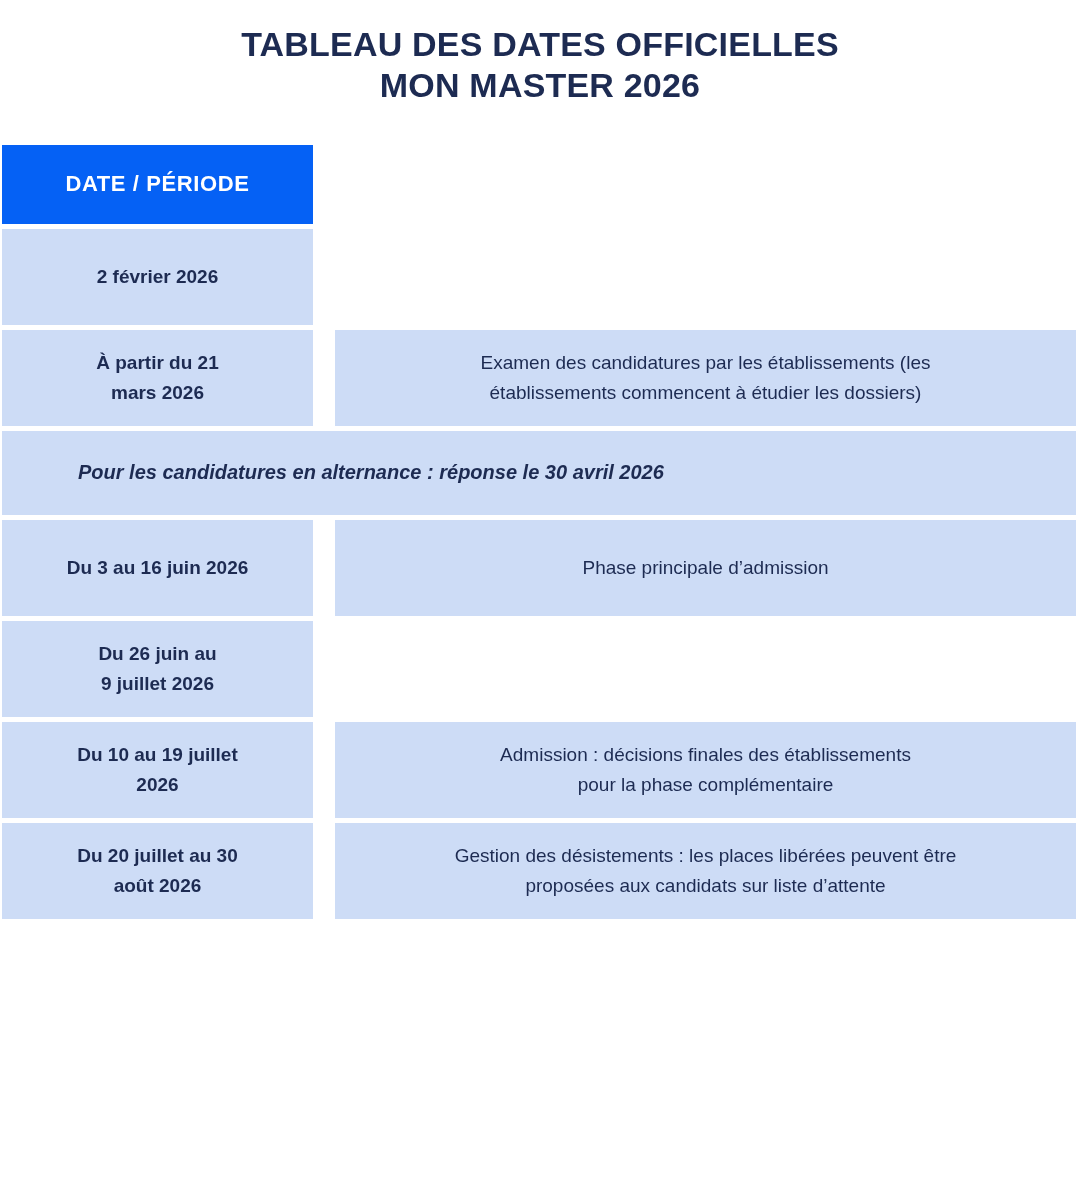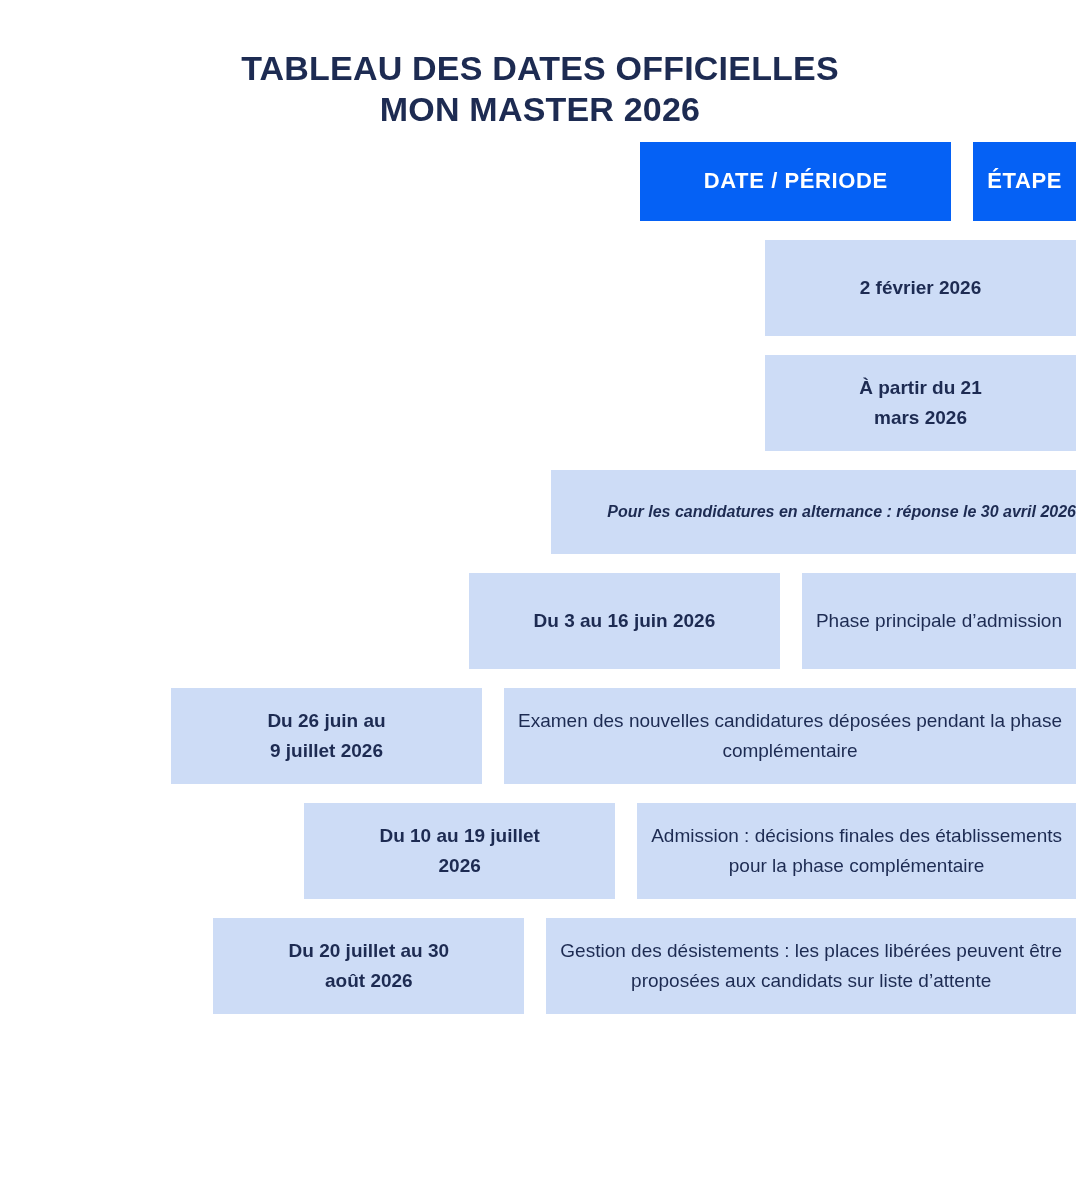--- a/index.html
+++ b/index.html
@@ -13,38 +13,37 @@
   body { font-family: "Liberation Sans", "DejaVu Sans", sans-serif; }
 
   .page {
     width: 1080px;
     height: 1180px;
     background: var(--white);
     overflow: hidden;
   }
 
   .title {
-    margin: 8px;
-    padding-top: 40px;
+    margin: 0;
+    padding-top: 24px;
     text-align: center;
     color: var(--navy);
     font-size: 34px;
     font-weight: 800;
     letter-spacing: 0.2px;
     line-height: 1.2;
   }
 
   .table {
-    margin-top: 12px;
+    margin-top: 39px;
     display: flex;
     flex-direction: column;
-    gap: 19px;
+    gap: 5px;
     padding-left: 2px;
     padding-right: 4px;
-    align-items: flex-end;
   }
 
   .row {
     display: flex;
     gap: 22px;
     height: 96px;
   }
   .row.header-row { height: 79px; }
 
   .cell {
@@ -75,65 +74,64 @@
   }
 
   .banner-row { display: flex; height: 84px; }
   .banner-cell {
     flex: 1;
     background: var(--rowbg);
     color: var(--navy);
     display: flex;
     align-items: center;
     justify-content: flex-start;
-    padding-left: 56px;
-    font-size: 16px;
+    padding-left: 76px;
+    font-size: 20px;
     font-weight: 700;
     font-style: italic;
   }
 </style>
 </head>
 <body>
 
 <div class="page">
 
   <h1 class="title"><span>TABLEAU DES DATES OFFICIELLES</span><br><span>MON MASTER 2026</span></h1>
 
   <div class="table">
 
     <div class="row header-row">
       <div class="cell date-cell">DATE / PÉRIODE</div>
-      <div class="cell etape-cell">ÉTAPE</div>
     </div>
 
     <div class="row">
       <div class="cell date-cell">2 février 2026</div>
     </div>
 
 
     <div class="row">
       <div class="cell date-cell">À partir du 21
 mars 2026</div>
+      <div class="cell etape-cell">Examen des candidatures par les établissements (les
+établissements commencent à étudier les dossiers)</div>
     </div>
 
     <div class="banner-row">
       <div class="banner-cell">Pour les candidatures en alternance : réponse le 30 avril 2026</div>
     </div>
 
     <div class="row">
       <div class="cell date-cell">Du 3 au 16 juin 2026</div>
       <div class="cell etape-cell">Phase principale d’admission</div>
     </div>
 
 
     <div class="row">
       <div class="cell date-cell">Du 26 juin au
 9 juillet 2026</div>
-      <div class="cell etape-cell">Examen des nouvelles candidatures déposées pendant la phase
-complémentaire</div>
     </div>
 
     <div class="row">
       <div class="cell date-cell">Du 10 au 19 juillet
 2026</div>
       <div class="cell etape-cell">Admission : décisions finales des établissements
 pour la phase complémentaire</div>
     </div>
 
     <div class="row">

